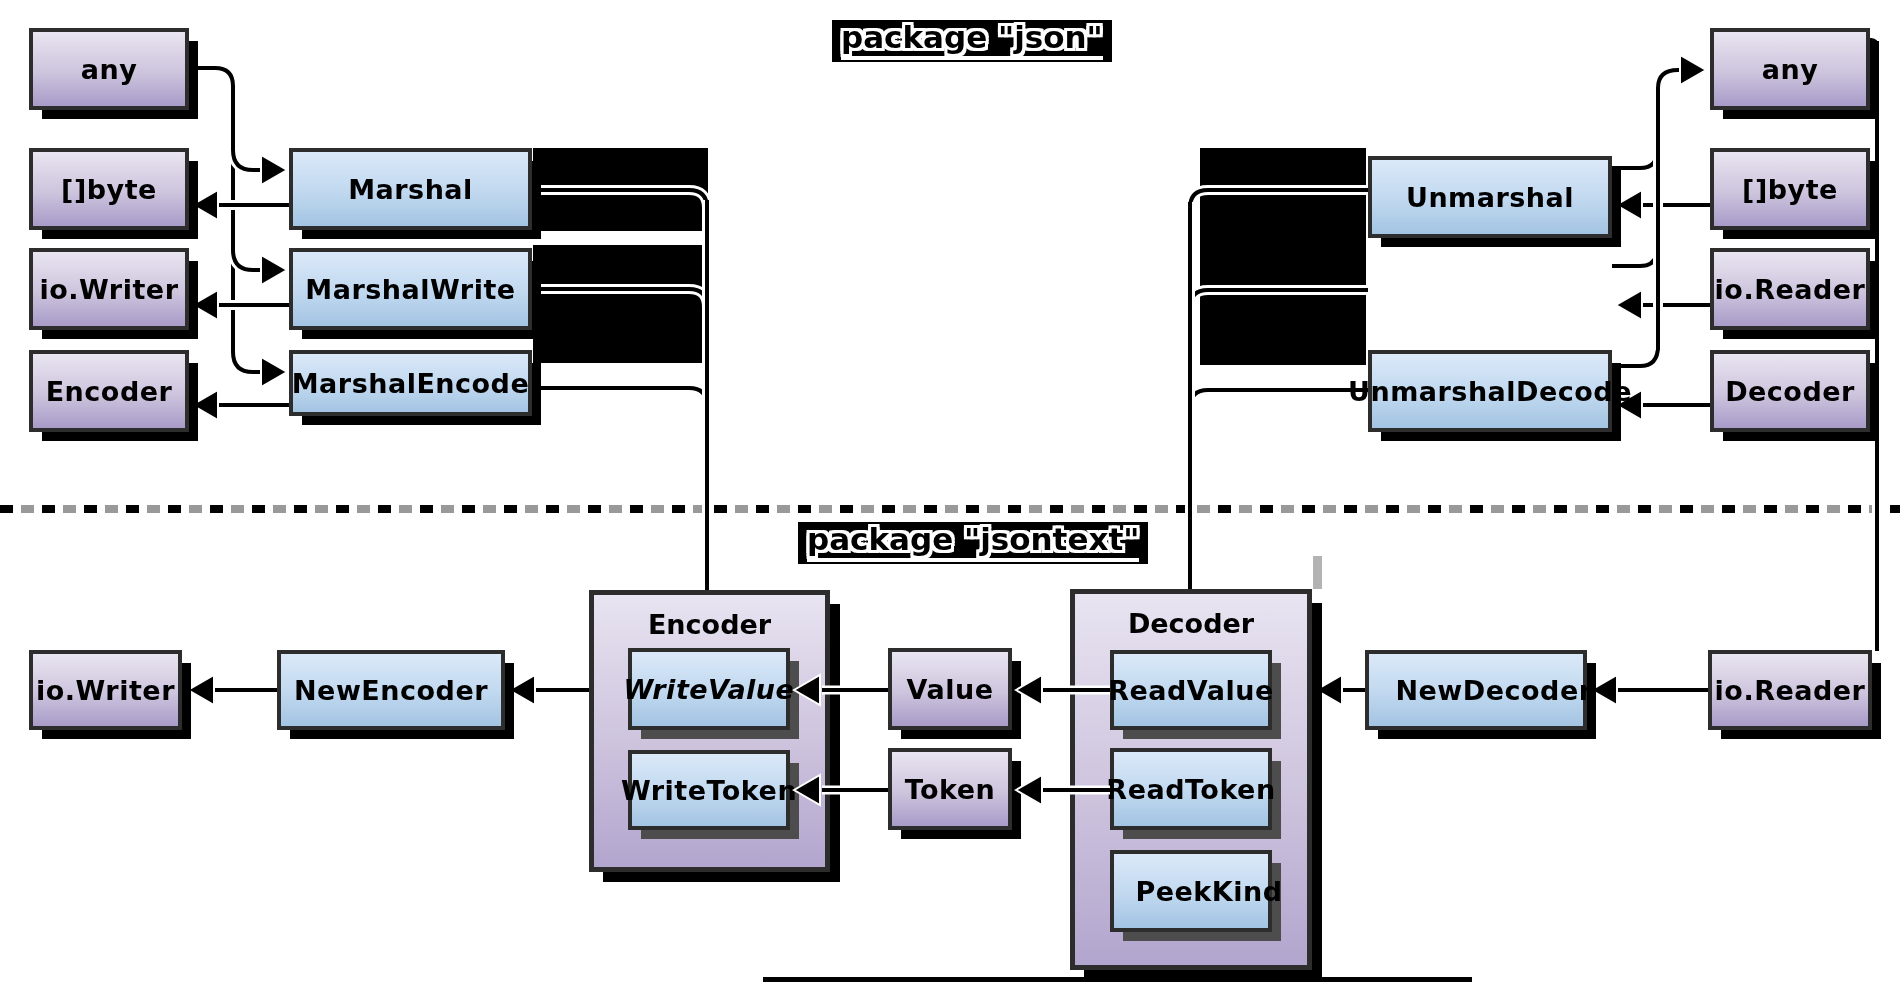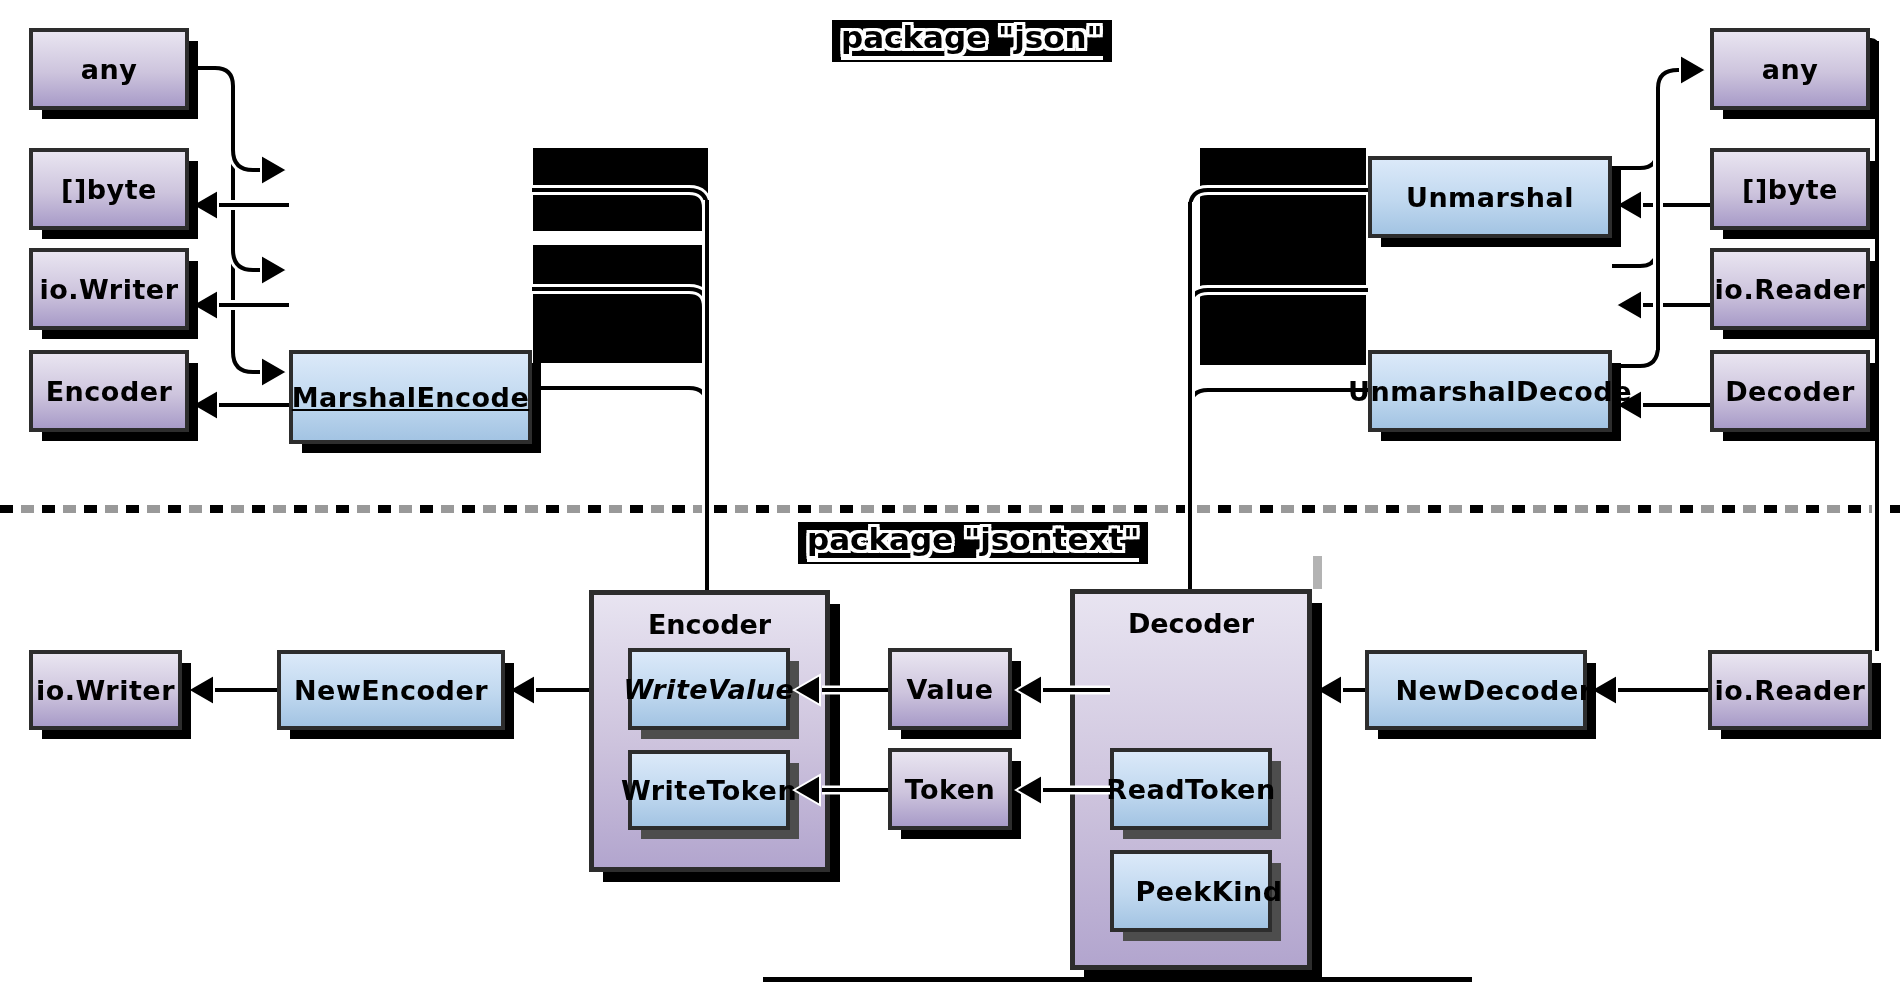--- a/index.html
+++ b/index.html
@@ -148,21 +148,23 @@
   </div>
   <div class="pkg-chip" style="left:798px;top:522px;">
     <span class="halo-text">package "jsontext"</span>
   </div>
 
   <div class="node purple sh-black" style="left:29px;top:28px;width:160px;height:82px;">any</div>
   <div class="node purple sh-black" style="left:29px;top:148px;width:160px;height:82px;">[]byte</div>
   <div class="node purple sh-black" style="left:29px;top:248px;width:160px;height:82px;">io.Writer</div>
   <div class="node purple sh-black" style="left:29px;top:350px;width:160px;height:82px;">Encoder</div>
 
-  <div class="node blue sh-black" style="left:289px;top:350px;width:243px;height:94px;text-decoration:underline;">MarshalEncode</div>
+  <div class="node blue sh-black" style="left:289px;top:148px;width:243px;height:82px;">Marshal</div>
+  <div class="node blue sh-black" style="left:289px;top:248px;width:243px;height:82px;">MarshalWrite</div>
+  <div class="node blue sh-black" style="left:289px;top:350px;width:243px;height:66px;">MarshalEncode</div>
 
   <div class="node blue sh-black" style="left:1368px;top:148px;width:244px;height:82px;margin-top:8px;">Unmarshal</div>
   <div class="node blue sh-black" style="left:1368px;top:350px;width:244px;height:82px;">UnmarshalDecode</div>
 
   <div class="node purple sh-black" style="left:1710px;top:28px;width:160px;height:82px;">any</div>
   <div class="node purple sh-black" style="left:1710px;top:148px;width:160px;height:82px;">[]byte</div>
   <div class="node purple sh-black" style="left:1710px;top:248px;width:160px;height:82px;">io.Reader</div>
   <div class="node purple sh-black" style="left:1710px;top:350px;width:160px;height:82px;">Decoder</div>
 
   <div class="node purple sh-black" style="left:29px;top:650px;width:153px;height:80px;">io.Writer</div>
@@ -173,20 +175,21 @@
   </div>
   <div class="node blue sh-gray" style="left:628px;top:648px;width:162px;height:82px;font-style:italic;">WriteValue</div>
   <div class="node blue sh-gray" style="left:628px;top:750px;width:162px;height:80px;">WriteToken</div>
 
   <div class="node purple sh-black" style="left:888px;top:648px;width:124px;height:82px;">Value</div>
   <div class="node purple sh-black" style="left:888px;top:748px;width:124px;height:82px;">Token</div>
 
   <div class="pkg-container" style="left:1070px;top:589px;width:242px;height:381px;">
     <div class="container-title">Decoder</div>
   </div>
+  <div class="node blue sh-gray" style="left:1110px;top:650px;width:162px;height:80px;">ReadValue</div>
   <div class="node blue sh-gray" style="left:1110px;top:748px;width:162px;height:82px;">ReadToken</div>
   <div class="node blue sh-gray" style="left:1110px;top:850px;width:162px;height:82px;padding-left:36px;">PeekKind</div>
 
   <div class="node blue sh-black" style="left:1365px;top:650px;width:222px;height:80px;padding-left:36px;">NewDecoder</div>
   <div class="node purple sh-black" style="left:1708px;top:650px;width:164px;height:80px;">io.Reader</div>
 
   <svg class="layer layerB" width="1900" height="1000" viewBox="0 0 1900 1000">
     <g>
       <path class="casingB" d="M888,690 H822"></path>
         <path class="edge" d="M888,690 H822"></path>

